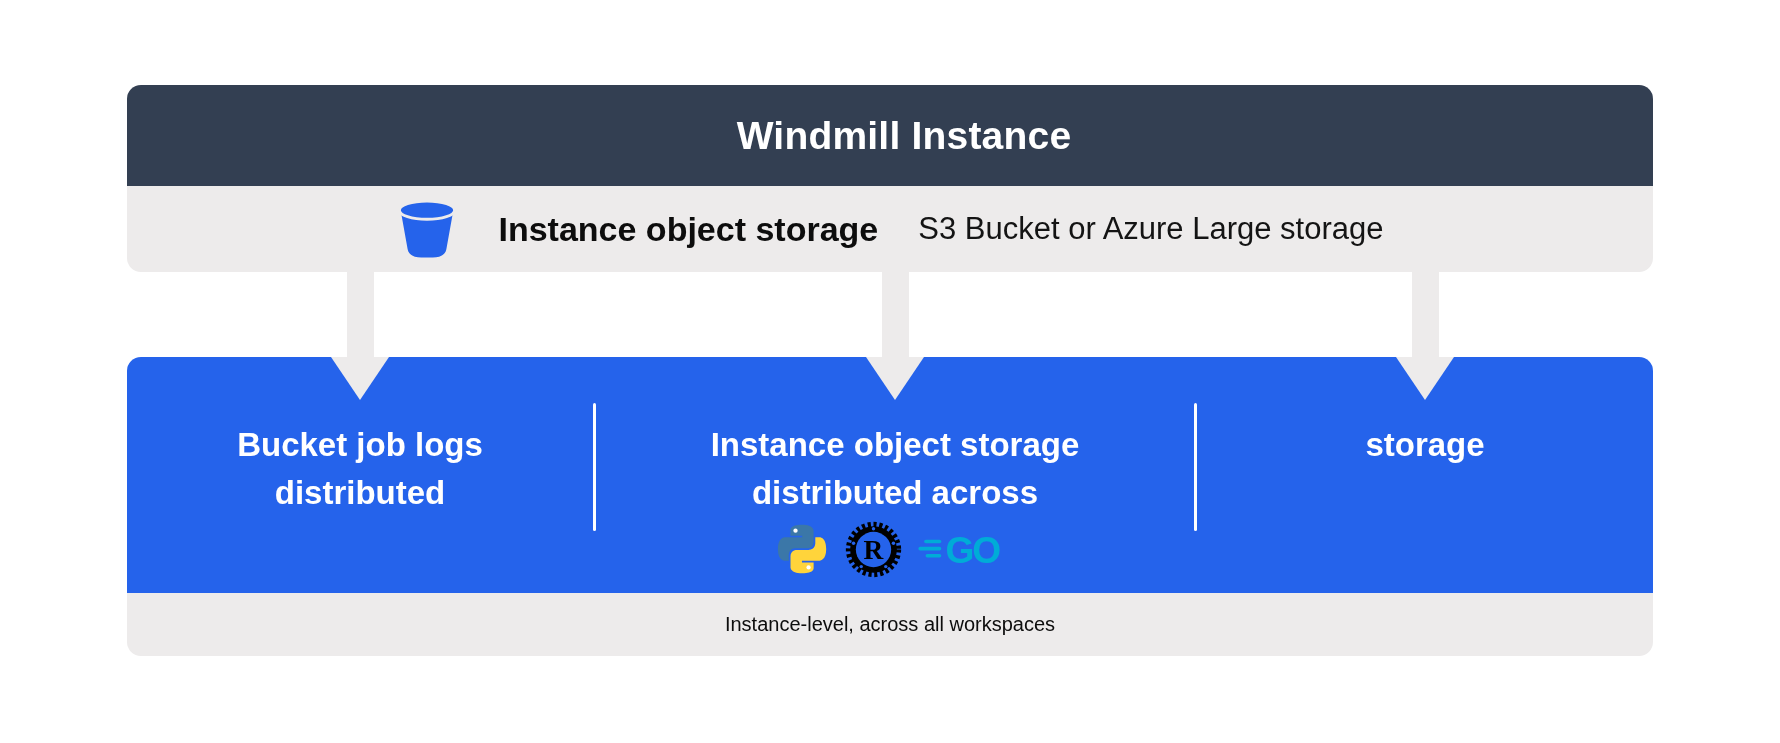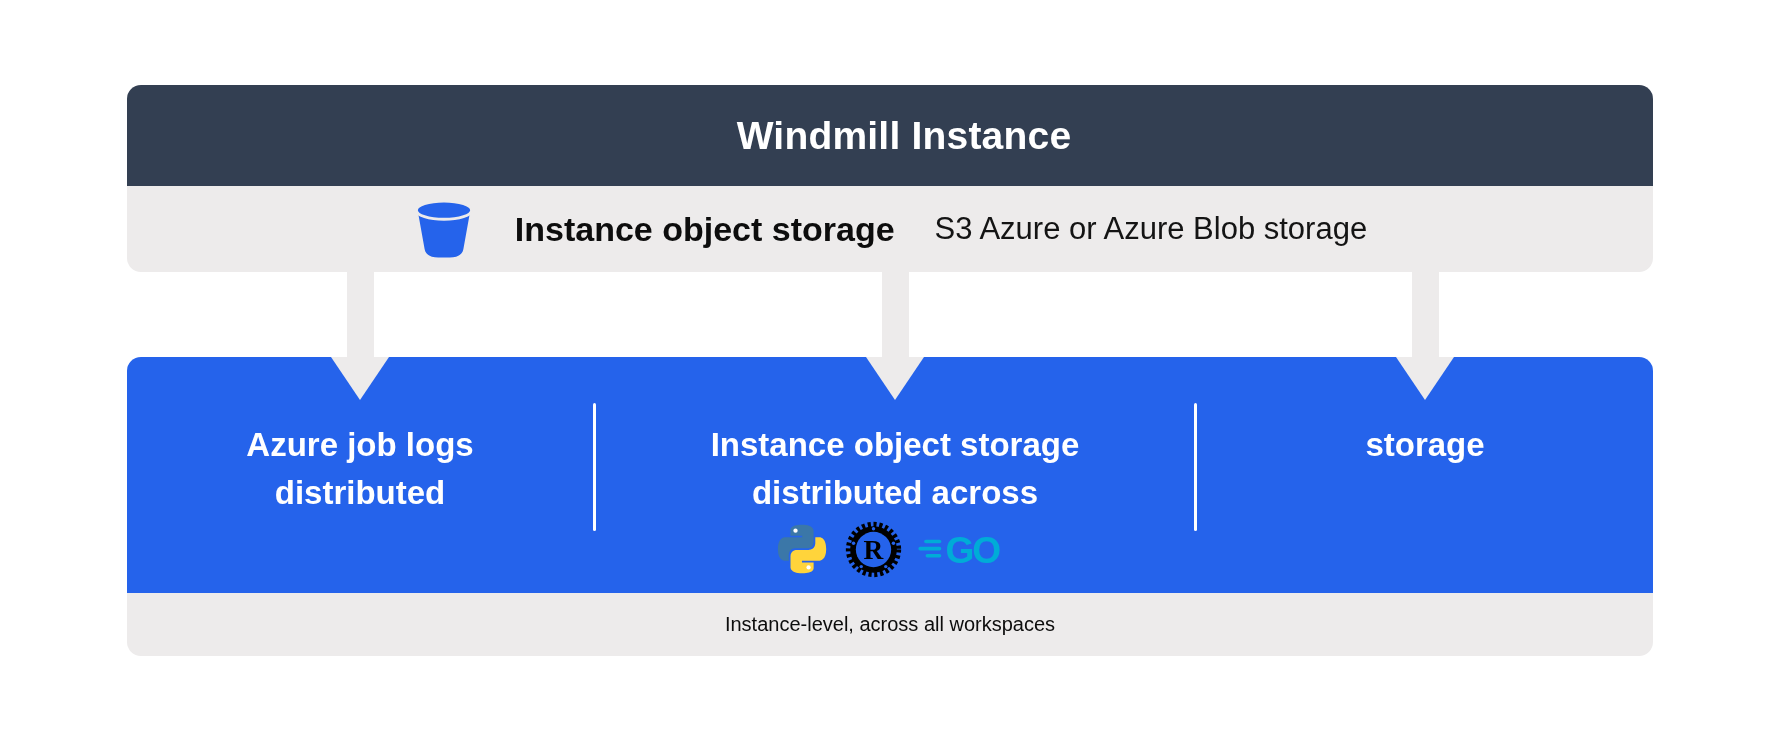--- a/index.html
+++ b/index.html
@@ -154,40 +154,40 @@
     </div>
 
     <div class="storage-bar">
       <span class="bucket-wrap">
         <svg width="62" height="60" viewBox="0 0 64 62" aria-hidden="true">
           <path d="M5 13 C9 18 19 20.5 32 20.5 C45 20.5 55 18 59 13 L52 52 C51 58 45 60.5 38 60.5 L26 60.5 C19 60.5 13 58 12 52 Z" fill="#2563EB"></path>
           <ellipse cx="32" cy="11.5" rx="28.5" ry="9.5" fill="#2563EB" stroke="#EDEBEB" stroke-width="3"></ellipse>
         </svg>
       </span>
       <span class="storage-title">Instance object storage</span>
-      <span class="storage-subtitle">S3 Azure or Azure Blob storage</span>
+      <span class="storage-subtitle">S3 Bucket or Azure Large storage</span>
     </div>
 
     <div class="arrow arrow-1">
       <div class="shaft"></div>
       <div class="head"></div>
     </div>
     <div class="arrow arrow-2">
       <div class="shaft"></div>
       <div class="head"></div>
     </div>
     <div class="arrow arrow-3">
       <div class="shaft"></div>
       <div class="head"></div>
     </div>
 
     <div class="blue-box">
 
       <div class="feature feature-1">
-        <span class="line">Azure job logs</span>
+        <span class="line">Bucket job logs</span>
         <span class="line">distributed</span>
       </div>
 
       <div class="divider"></div>
 
       <div class="feature feature-2">
         <span class="line">Instance object storage</span>
         <span class="line">distributed across</span>
         <div class="logos-row">
 

